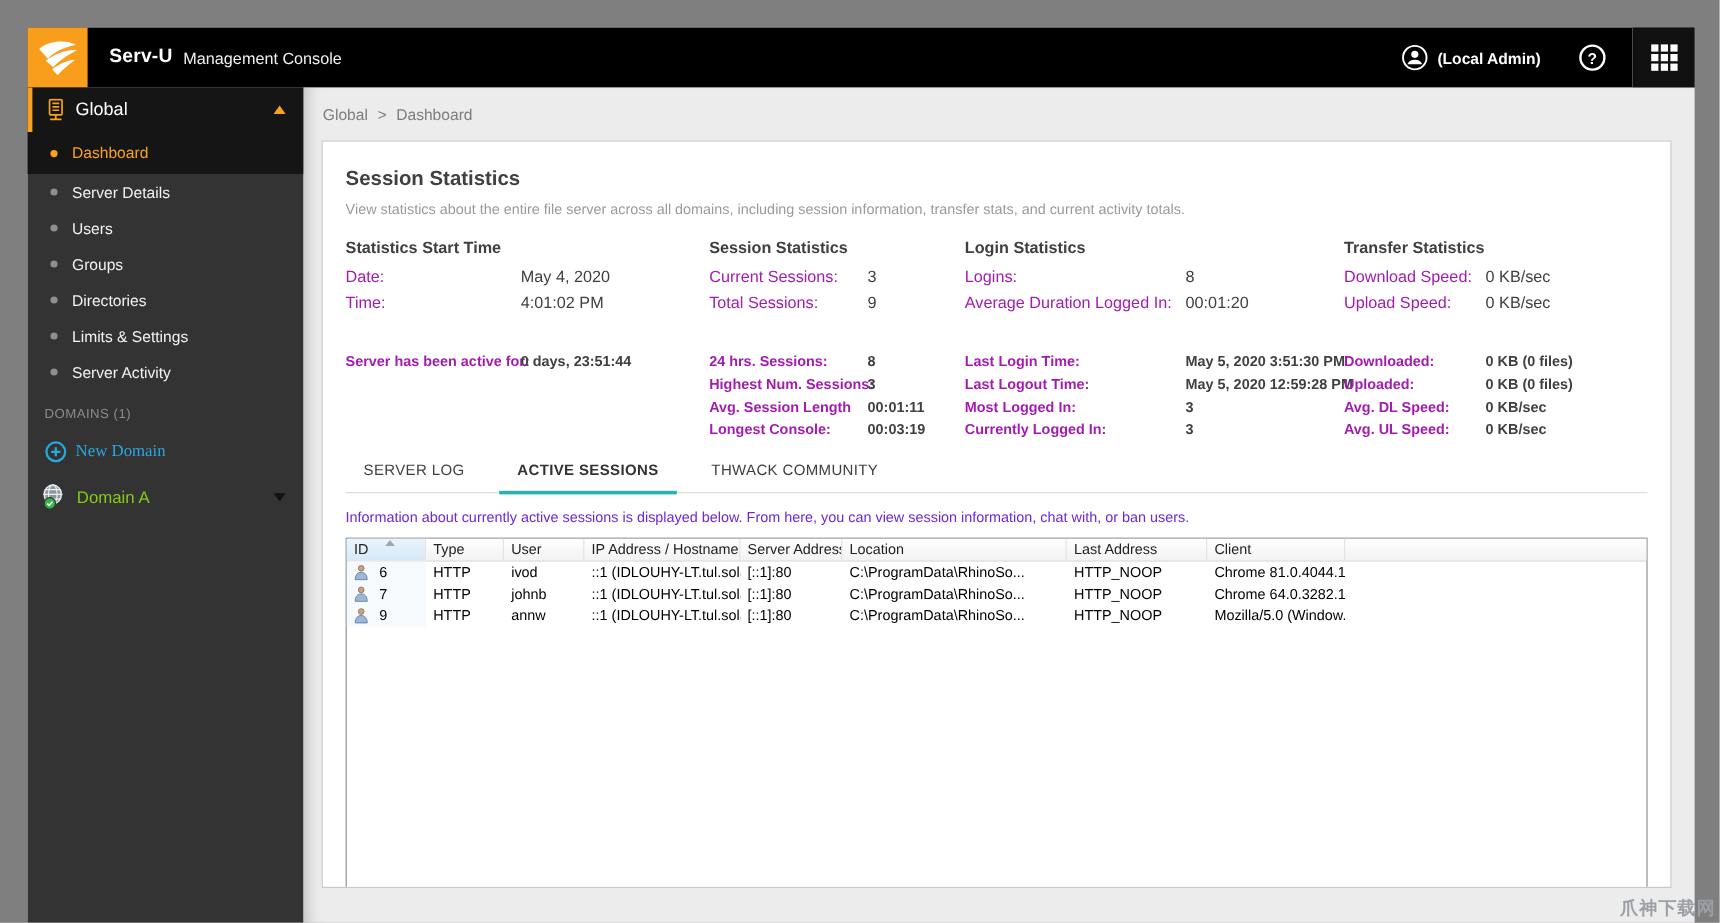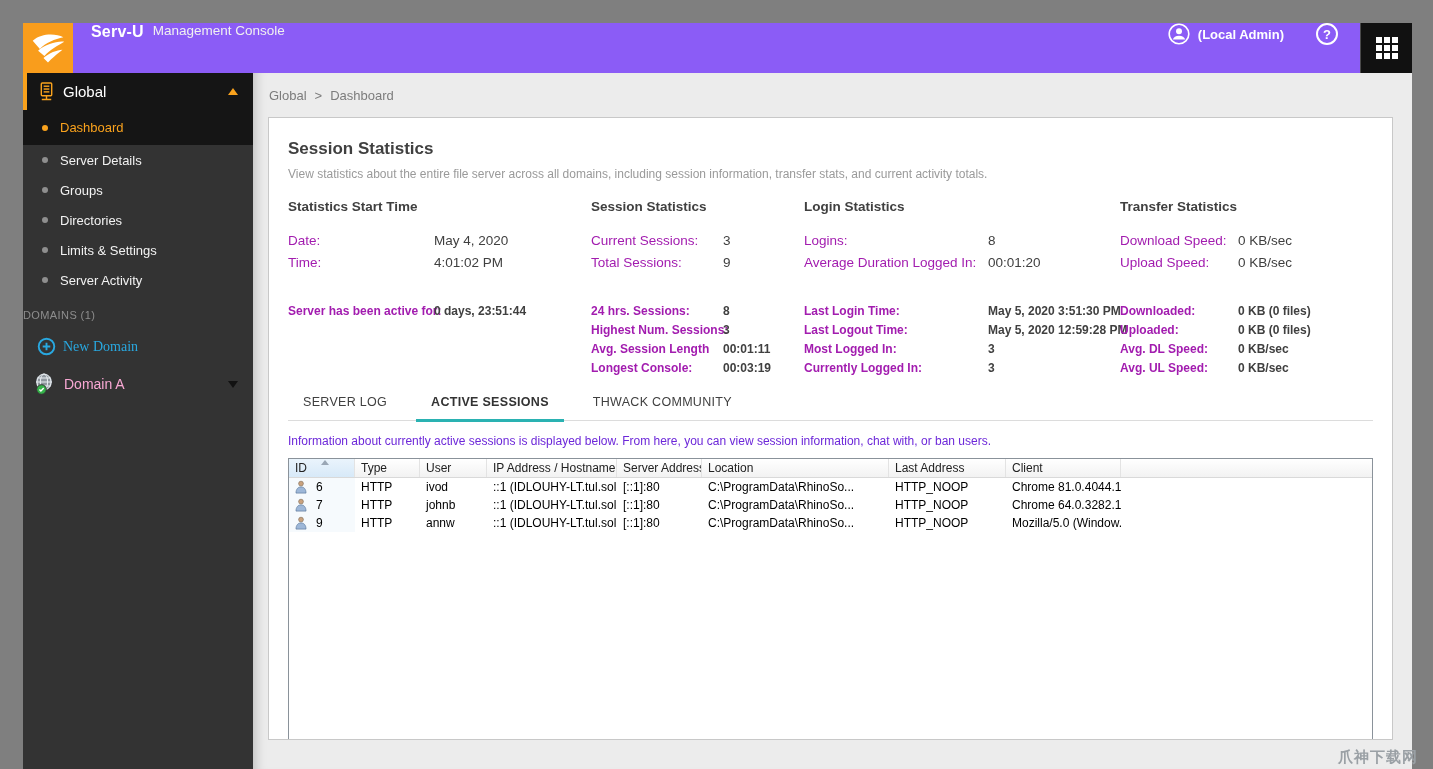--- a/index.html
+++ b/index.html
@@ -7,21 +7,21 @@
   body {
     background:#7f7f7f;
     font-family:"Liberation Sans", sans-serif;
     position:relative;
   }
   .app {
     position:absolute; left:23px; top:23px; width:1389px; height:746px;
     display:flex; flex-direction:column; background:#ececec;
   }
   
-  .topbar { height:50px; background:#8b5cf6; display:flex; align-items:flex-start; flex:none; color:#fff; }
+  .topbar { height:50px; background:#000000; display:flex; align-items:center; flex:none; color:#fff; }
   .logo { width:50px; height:50px; background:#f99d1c; flex:none; display:flex; align-items:center; justify-content:center; }
   .brand { margin-left:18px; font-size:16px; font-weight:bold; letter-spacing:.2px; }
   .brand-suffix { margin-left:9px; font-size:13.5px; font-weight:normal; color:#f0f0f0; }
   .topbar-spacer { flex:1; }
   .user-chip { display:flex; align-items:center; gap:8px; margin-right:32px; }
   .user-chip .label { font-size:13px; font-weight:bold; }
   .help-circle {
     width:22px; height:22px; border:2px solid #fff; border-radius:50%;
     display:flex; align-items:center; justify-content:center;
     font-size:13px; font-weight:bold; margin-right:22px;
@@ -41,38 +41,38 @@
   }
   .global-header .glabel { font-size:15px; color:#fff; margin-left:8px; }
   .caret-up { margin-left:auto; margin-right:15px; width:0; height:0;
     border-left:5px solid transparent; border-right:5px solid transparent; border-bottom:7px solid #f9a21d; }
   .nav-item { height:30px; display:flex; align-items:center; padding-left:19px; cursor:pointer; }
   .nav-item .bullet { width:6px; height:6px; border-radius:50%; background:#8f8f8f; flex:none; }
   .nav-item .nav-label { margin-left:12px; font-size:13px; color:#f2f2f2; }
   .nav-item.active { height:35px; background:#151515; }
   .nav-item.active .bullet { background:#f9a21d; }
   .nav-item.active .nav-label { color:#f9a21d; }
-  .domains-label { margin-top:14px; font-size:11px; color:#8d8d8d; letter-spacing:.4px; }
+  .domains-label { margin-top:14px; padding-left:14px; font-size:11px; color:#8d8d8d; letter-spacing:.4px; }
   .new-domain { margin-top:16px; padding-left:14px; display:flex; align-items:center; gap:7px; cursor:pointer; }
   .new-domain .nd-label { color:#29a8e0; font-size:14px;font-family:Liberation Serif, serif; }
   .domain-row { margin-top:16px; padding-left:10px; display:flex; align-items:center; cursor:pointer; }
-  .domain-row .d-label { margin-left:7px; font-size:14px; color:#f9a8d4; }
+  .domain-row .d-label { margin-left:7px; font-size:14px; color:#84cc16; }
   .caret-down-dark { margin-left:auto; margin-right:15px; width:0; height:0;
     border-left:5px solid transparent; border-right:5px solid transparent; border-top:7px solid #121212; }
   
   .breadcrumb { height:44px; display:flex; align-items:center; padding-left:16px; font-size:13px; color:#7c7c7c; gap:8px; }
   
   .card { margin-left:15px; width:1125px; height:623px; background:#fff; border:1px solid #c8c8c8; overflow:hidden; }
   .card-pad { padding:0 19px; }
   .page-title { margin-top:21px; font-size:17px; font-weight:bold; color:#404040; }
   .page-subtitle { margin-top:8px; font-size:12px; color:#9a9a9a; }
   
   .stats { margin-top:18px; display:flex; }
   .stat-col-1 { width:303px; } .stat-col-2 { width:213px; } .stat-col-3 { width:316px; } .stat-col-4 { flex:1; }
-  .stat-header { font-size:13.5px; font-weight:bold; color:#404040; margin-bottom:16px; }
+  .stat-header { font-size:13.5px; font-weight:bold; color:#404040; margin-bottom:6px; }
   .stat-row { font-size:13.5px; line-height:22px; white-space:nowrap; }
   .stat-row .sl { display:inline-block; color:#a21caf; }
   .stat-row .sv { color:#404040; }
   .stat-col-1 .sl { width:146px; } .stat-col-2 .sl { width:132px; }
   .stat-col-3 .sl { width:184px; } .stat-col-4 .sl { width:118px; }
   .stat-secondary { margin-top:28px;font-weight:bold; }
   .stat-secondary .stat-row { font-size:12px; line-height:19px; }
   
   .tabs { margin-top:17px; display:flex; align-items:flex-end; border-bottom:1px solid #dcdcdc; padding-left:15px; }
   .tab { font-size:12.5px; letter-spacing:.3px; color:#404040; padding:0 0 10px 0; margin-right:29px;
@@ -86,21 +86,21 @@
   .th { padding:2px 0 0 6px; border-right:1px solid #e3e3e3; color:#222; position:relative; white-space:nowrap; overflow:hidden; }
   .th.sorted { background:linear-gradient(#eaf4fc,#d7e9f8); }
   .sort-asc { position:absolute; top:1px; left:32px; width:0; height:0;
     border-left:4px solid transparent; border-right:4px solid transparent; border-bottom:5px solid #9aa7b5; }
   .c-id{width:66px;} .c-type{width:65px;} .c-user{width:67px;} .c-ip{width:130px;}
   .c-srv{width:85px;} .c-loc{width:187px;} .c-cmd{width:117px;} .c-cli{width:115px;} .c-fill{flex:1; border-right:none;}
   .trow { display:flex; height:18px; align-items:center; cursor:default; }
   .td { padding-left:6px; white-space:nowrap; overflow:hidden; }
   .td.c-id { display:flex; align-items:center; gap:9px; background:#f6fafd; height:18px; }
   
-  .watermark { position:absolute; right:15px; bottom:2px; font-size:15px; font-weight:bold;
+  .watermark { position:absolute; right:3px; bottom:2px; font-size:15px; font-weight:bold;
                color:#9aa0a5; letter-spacing:1px; z-index:20; }
 </style>
 </head>
 <body>
 
 <div class="app">
 
   <div class="topbar">
     <div class="logo">
       <svg width="36" height="36" viewBox="0 0 40 40">
@@ -159,20 +159,24 @@
           <div class="nav-item active">
             <span class="bullet"></span>
             <span class="nav-label">Dashboard</span>
           </div>
 
           <div class="nav-item">
             <span class="bullet"></span>
             <span class="nav-label">Server Details</span>
           </div>
 
+          <div class="nav-item">
+            <span class="bullet"></span>
+            <span class="nav-label">Users</span>
+          </div>
 
           <div class="nav-item">
             <span class="bullet"></span>
             <span class="nav-label">Groups</span>
           </div>
 
           <div class="nav-item">
             <span class="bullet"></span>
             <span class="nav-label">Directories</span>
           </div>

